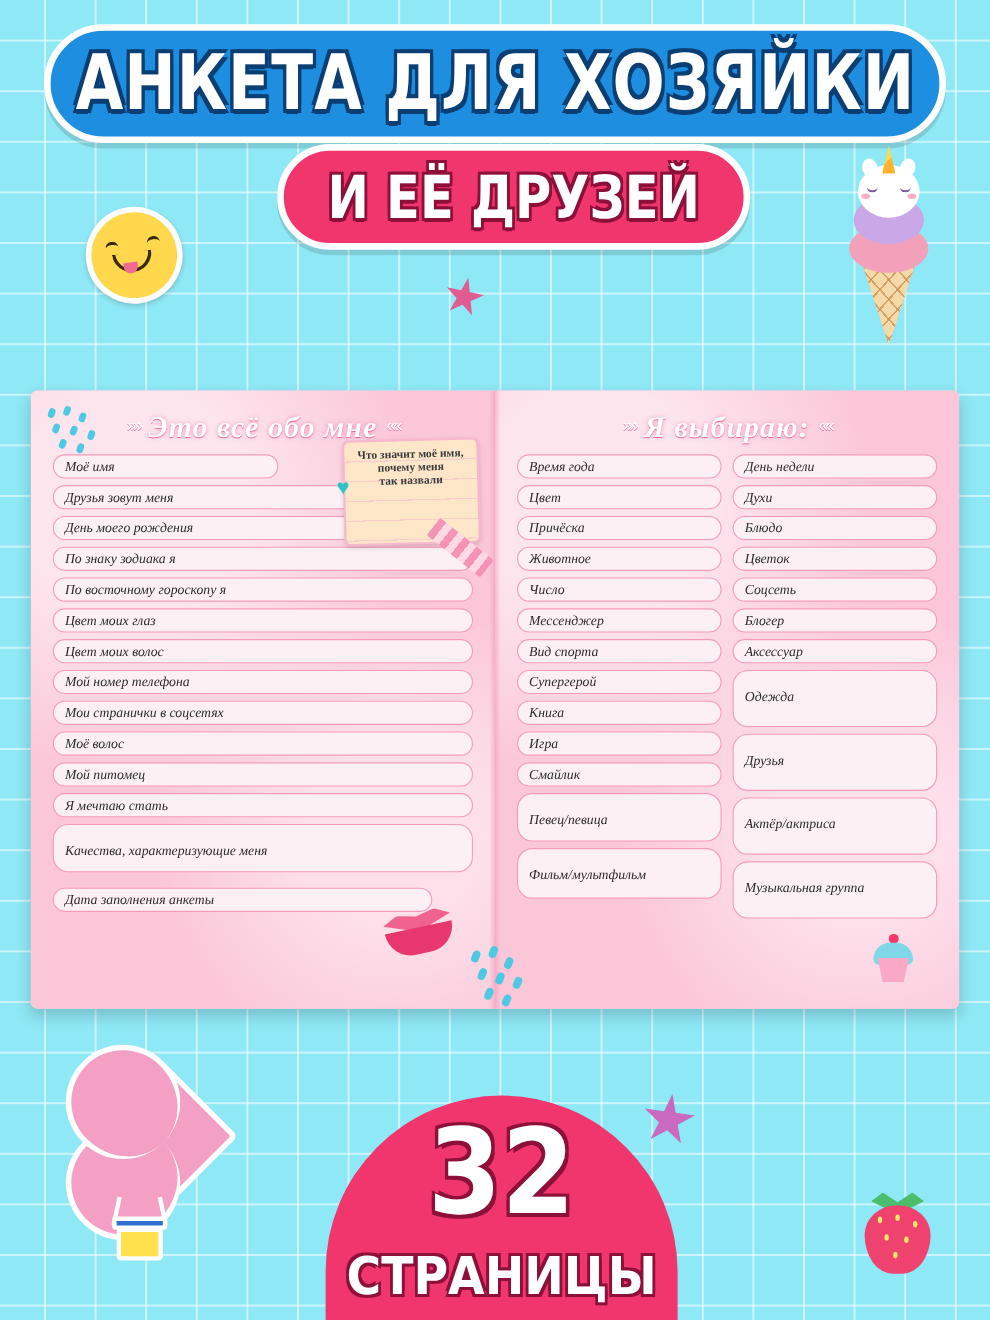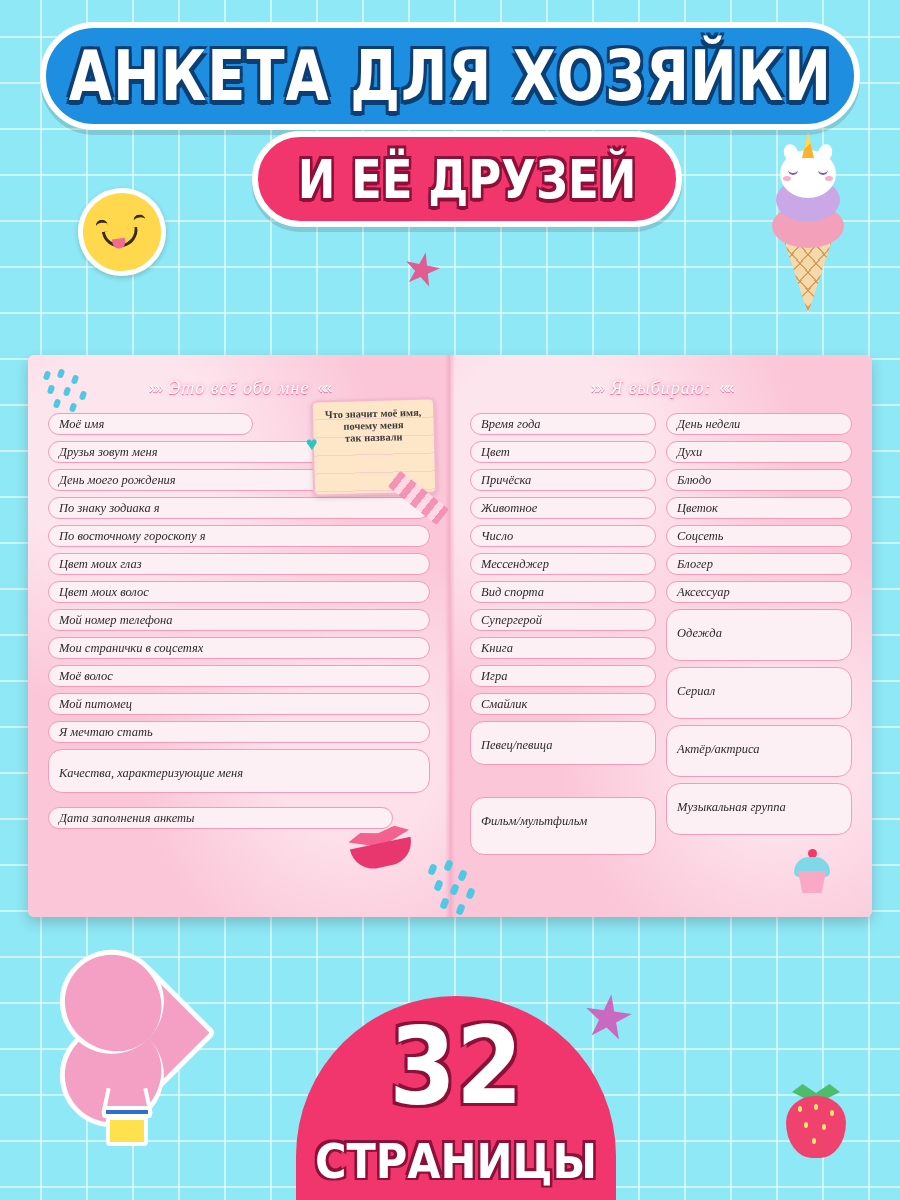--- a/index.html
+++ b/index.html
@@ -168,22 +168,22 @@
     display: flex;
     align-items: center;
     justify-content: center;
     gap: 8px;
     height: 34px;
     margin-bottom: 8px;
   }
   .leaf-head .head-title {
     font-family: "Liberation Serif", serif;
     font-style: italic;
-    font-weight: normal;
-    font-size: 18px;
+    font-weight: bold;
+    font-size: 27px;
     color: #ffffff;
     text-shadow: 0 1px 0 #ea6f9d, 0 0 4px rgba(233,94,141,0.55);
     white-space: nowrap;
     letter-spacing: 1px;
     text-align: right;
   }
   .chev {
     color: #ffffff;
     font-size: 16px;
     letter-spacing: -3px;
@@ -528,33 +528,33 @@
           <div class="field">Причёска</div>
           <div class="field">Животное</div>
           <div class="field">Число</div>
           <div class="field">Мессенджер</div>
           <div class="field">Вид спорта</div>
           <div class="field">Супергерой</div>
           <div class="field">Книга</div>
           <div class="field">Игра</div>
           <div class="field">Смайлик</div>
           <div class="field tall">Певец/певица</div>
-          <div class="field tall" style="margin-top:26px; height:58px;">Фильм/мультфильм</div>
+          <div class="field tall" style="height:46px;">Фильм/мультфильм</div>
         </div>
 
         <div class="col">
           <div class="field">День недели</div>
           <div class="field">Духи</div>
           <div class="field">Блюдо</div>
           <div class="field">Цветок</div>
           <div class="field">Соцсеть</div>
           <div class="field">Блогер</div>
           <div class="field">Аксессуар</div>
           <div class="field tall" style="height:52px">Одежда</div>
-          <div class="field tall" style="height:52px">Сериал</div>
+          <div class="field tall" style="height:52px">Друзья</div>
           <div class="field tall" style="height:52px">Актёр/актриса</div>
           <div class="field tall" style="height:52px">Музыкальная группа</div>
         </div>
       </div>
 
       <div class="sticker cupcake">
         <div class="cc-cherry"></div>
         <div class="cc-top"></div>
         <div class="cc-base"></div>
       </div>

